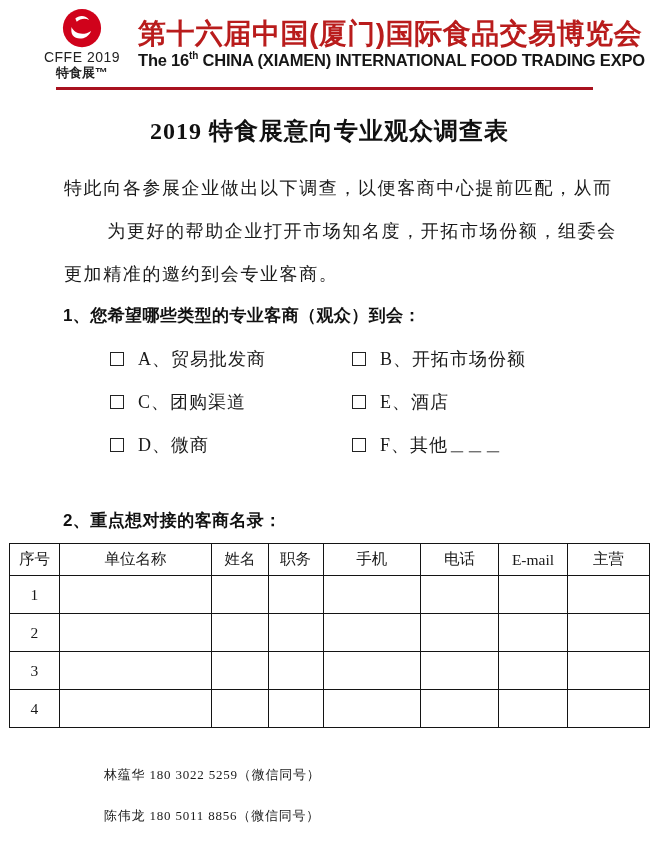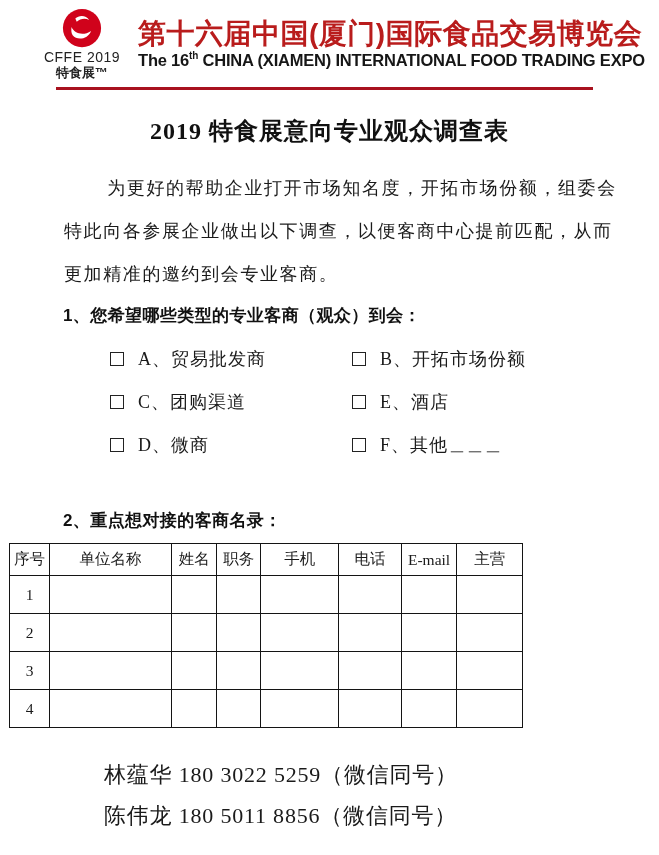--- a/index.html
+++ b/index.html
@@ -124,21 +124,21 @@
   .blank-line {
     font-size: 18px;
     letter-spacing: 0;
     position: relative;
     top: -1px;
   }
 
   
   .roster-table {
     margin: 11px 9px 0 9px;
-    width: 514px;
+    width: 641px;
     border-collapse: collapse;
     table-layout: fixed;
   }
   .roster-table th, .roster-table td {
     border: 1.6px solid #141414;
     font-weight: normal;
     font-size: 15.5px;
     text-align: center;
     vertical-align: middle;
     padding: 0;
@@ -151,21 +151,21 @@
   .contact-heading {
     font-family: "Liberation Sans", "DejaVu Sans", sans-serif;
     margin-left: 78px;
     font-size: 16.5px;
     font-weight: bold;
     letter-spacing: 0.4px;
   }
   .contact-person {
     margin-left: 104px;
     margin-top: 20px;
-    font-size: 22px;
+    font-size: 13px;
     letter-spacing: 0.8px;
     line-height: 21px;
     white-space: nowrap;
   }
 </style>
 </head>
 <body>
 
 <div class="page">
 
@@ -182,22 +182,22 @@
     <div class="title-block">
       <div class="title-cn">第十六届中国(厦门)国际食品交易博览会</div>
       <div class="title-en"><span>The 16</span><sup>th</sup><span> CHINA (XIAMEN) INTERNATIONAL FOOD TRADING EXPO</span></div>
     </div>
   </header>
   <div class="red-rule"></div>
 
   <h1 class="doc-title">2019 特食展意向专业观众调查表</h1>
 
   <div class="intro">
+    <div class="line">特此向各参展企业做出以下调查，以便客商中心提前匹配，从而</div>
     <div class="line indent">为更好的帮助企业打开市场知名度，开拓市场份额，组委会</div>
-    <div class="line">特此向各参展企业做出以下调查，以便客商中心提前匹配，从而</div>
     <div class="line">更加精准的邀约到会专业客商。</div>
   </div>
 
   <div class="q-heading q1-heading">1、您希望哪些类型的专业客商（观众）到会：</div>
 
   <div class="options">
     <div class="option">
       <span class="checkbox"></span>
       <span class="option-label">A、贸易批发商</span>
     </div>

